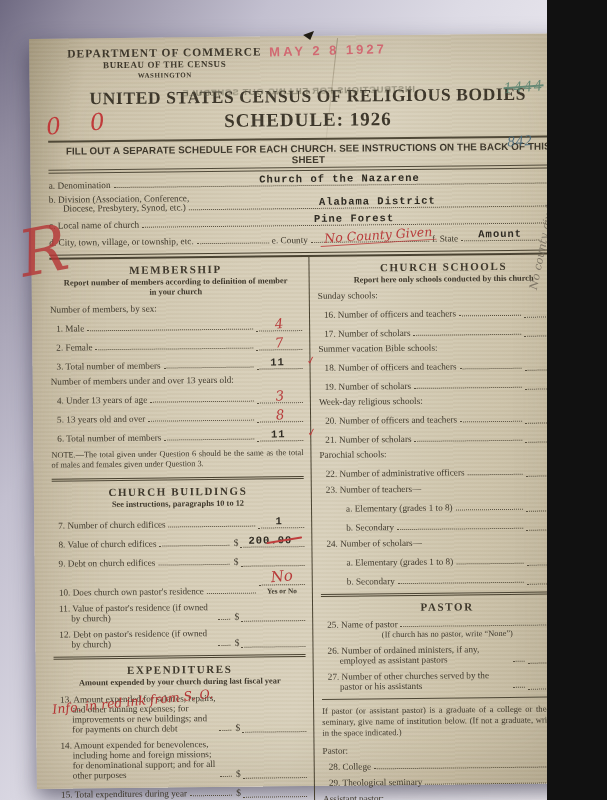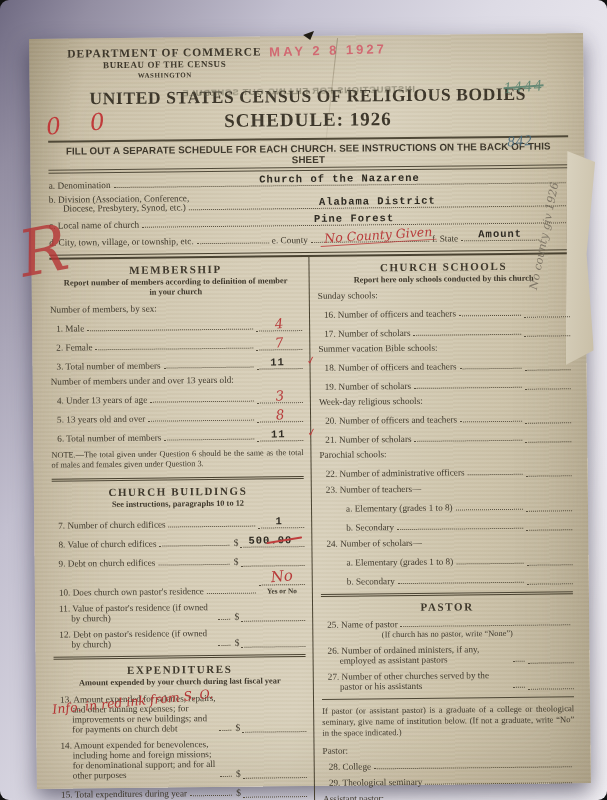--- a/index.html
+++ b/index.html
@@ -1,19 +1,19 @@
 <!DOCTYPE html>
 <html><head>
 <meta charset="utf-8">
 <style>
   html,body{margin:0;padding:0;background:#111;}
   .scene{
-    position:relative;width:607px;height:800px;overflow:hidden;
+    position:relative;width:547px;height:800px;overflow:hidden;
     background:linear-gradient(118deg,#6f6a82 0%,#938ea2 9%,#c3c0d0 28%,#dddbe5 48%,#eceaf0 68%,#f2f0f4 100%);
-    font-family:"Liberation Serif","DejaVu Serif",serif;color:#3a3428;border-radius:9px;
+    font-family:"Liberation Serif","DejaVu Serif",serif;color:#3a3428;
   }
   .paper{
     position:absolute;left:33px;top:36px;width:554px;height:750px;box-sizing:border-box;
     padding:8px 16px 6px 18px;transform:rotate(-0.6deg);
     background:linear-gradient(100deg,#b0a68c 0%,#ccc2aa 9%,#d7ceb8 36%,#d9d1bc 55%,#cdc3aa 78%,#b9af96 100%);
     box-shadow:0 9px 22px rgba(28,24,48,.55), inset 0 0 70px rgba(110,95,65,.28);
   }
   .paper::before{content:"";position:absolute;inset:0;pointer-events:none;
     background:repeating-linear-gradient(0deg,rgba(120,105,70,.045) 0 2px,rgba(255,255,255,.03) 2px 4px);}
   
@@ -223,21 +223,21 @@
           <span class="dots"></span>
           <span class="ans">
               <span class="typedv typed">1</span>
             </span>
         </div>
         <div class="qrow">
           <span class="ql">8. Value of church edifices</span>
           <span class="dots"></span>
           <span class="dol">$</span>
           <span class="ans money">
-            <span class="typedv"><span class="typed">500</span><span class="typed redstrike">.00</span></span>
+            <span class="typedv"><span class="typed">200</span><span class="typed redstrike">.00</span></span>
           </span>
         </div>
         <div class="qrow">
           <span class="ql">9. Debt on church edifices</span>
           <span class="dots"></span>
           <span class="dol">$</span>
           <span class="ans money"></span>
         </div>
         <div class="qrow">
           <span class="ql">10. Does church own pastor's residence</span>

